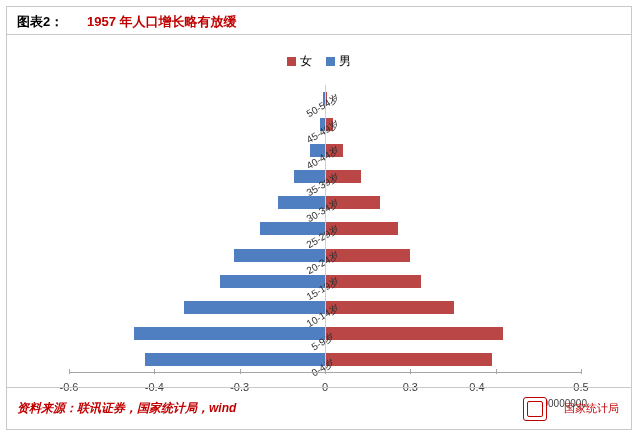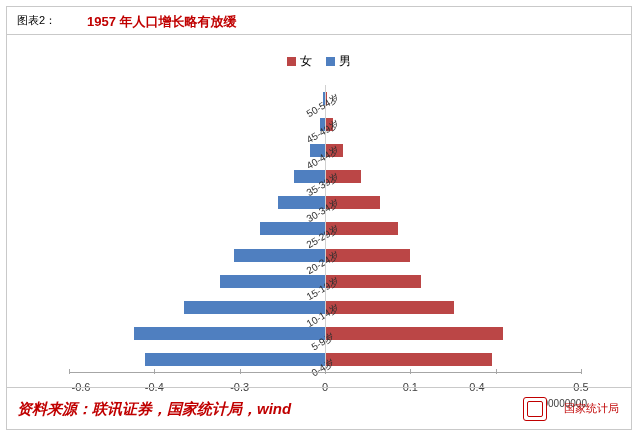--- a/index.html
+++ b/index.html
@@ -17,36 +17,36 @@
     background:#ffffff;
   }
   
   .header{
     position:absolute;left:0;top:0;width:100%;height:28px;
     border-bottom:1px solid #c9c9c9;
     box-sizing:border-box;
   }
   .header-label{
     position:absolute;left:10px;top:6px;
-    font-size:11px;font-weight:normal;color:#000;
+    font-size:13px;font-weight:bold;color:#000;
     letter-spacing:0px;
   }
   .header-title{
     position:absolute;left:80px;top:6px;
     font-size:13px;font-weight:bold;color:#c00000;
   }
   
   .footer{
     position:absolute;left:0;bottom:0;width:100%;height:42px;
     border-top:1px solid #c9c9c9;
     box-sizing:border-box;
   }
   .footer-text{
     position:absolute;left:10px;top:12px;
-    font-size:15px;font-weight:bold;font-style:italic;color:#c00000;
+    font-size:12px;font-weight:bold;font-style:italic;color:#c00000;
   }
   .footer-brand{
     position:absolute;right:12px;top:13px;
     font-size:11px;color:#c00000;
   }
   .footer-logo{
     position:absolute;right:84px;top:9px;
     width:22px;height:22px;border:1px solid #c00000;border-radius:3px;
     background:#ffffff;
   }
@@ -176,29 +176,29 @@
         <div class="row" style="top: 261.818px; height: 26.1818px;">
           <div class="bar female" style="left: 256px; width: 167.253px; top: 6.59091px;"></div>
           <div class="bar male" style="left: 75.9467px; width: 180.053px; top: 6.59091px;"></div>
           <div class="cat-label" style="left: 254px; top: 14.0909px;">0-4岁</div>
         </div>
       </div>
     <div class="axis-line" id="zeroline" style="left: 256px;"></div>
     <div class="axis-bottom"></div>
     <div id="ticks">
         <div class="tick" style="left: 0px;"></div>
-        <div class="ticklabel" style="left: 12px;">-0.6</div>
+        <div class="ticklabel" style="left: 0px;">-0.6</div>
         <div class="tick" style="left: 85.3333px;"></div>
         <div class="ticklabel" style="left: 85.3333px; text-align: right;">-0.4</div>
         <div class="tick" style="left: 170.667px;"></div>
         <div class="ticklabel" style="left: 170.667px;">-0.3</div>
         <div class="tick" style="left: 256px;"></div>
         <div class="ticklabel" style="left: 256px;">0</div>
         <div class="tick" style="left: 341.333px;"></div>
-        <div class="ticklabel" style="left: 341.333px;">0.1</div>
+        <div class="ticklabel" style="left: 341.333px;">0.3</div>
         <div class="tick" style="left: 426.667px;"></div>
         <div class="ticklabel" style="left: 408px;">0.4</div>
         <div class="tick" style="left: 512px;"></div>
         <div class="ticklabel" style="left: 512px;">0.5</div>
       </div>
     <div class="xunit">x 100000000</div>
   </div>
 
   <div class="footer">
     <div class="footer-text">资料来源：联讯证券，国家统计局，wind</div>

